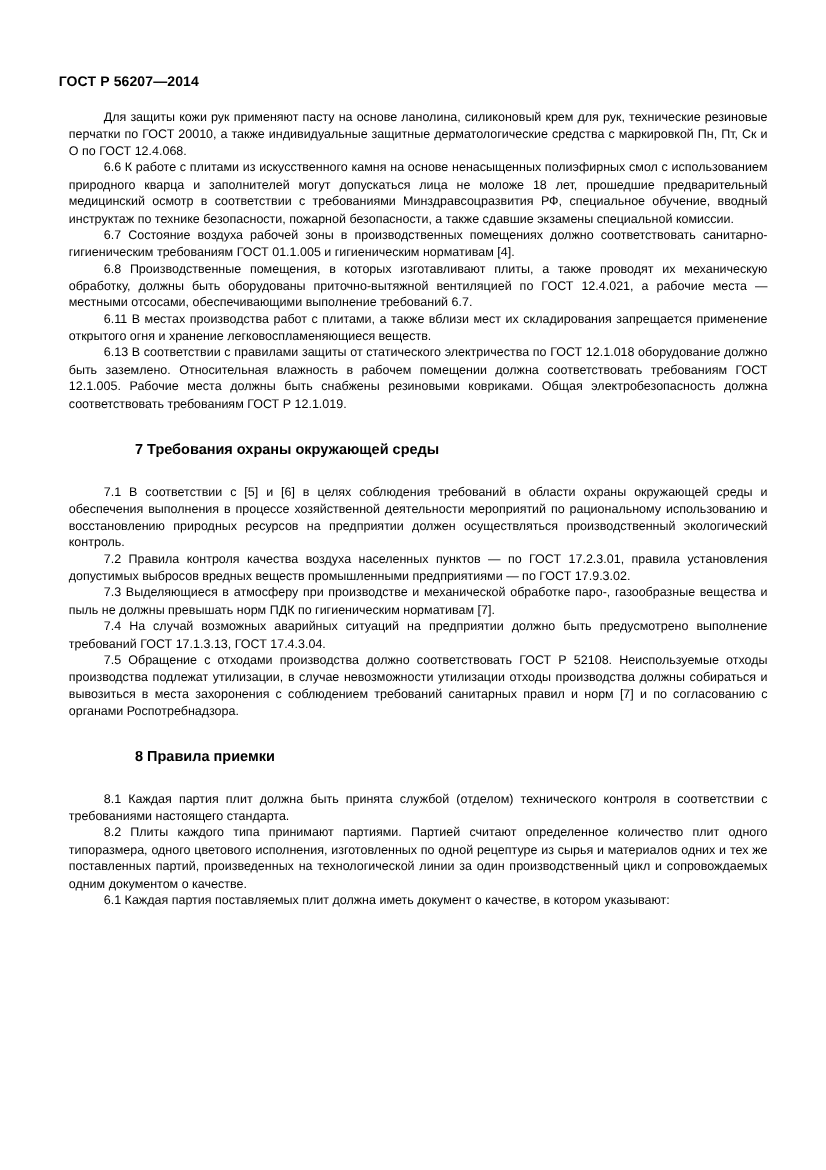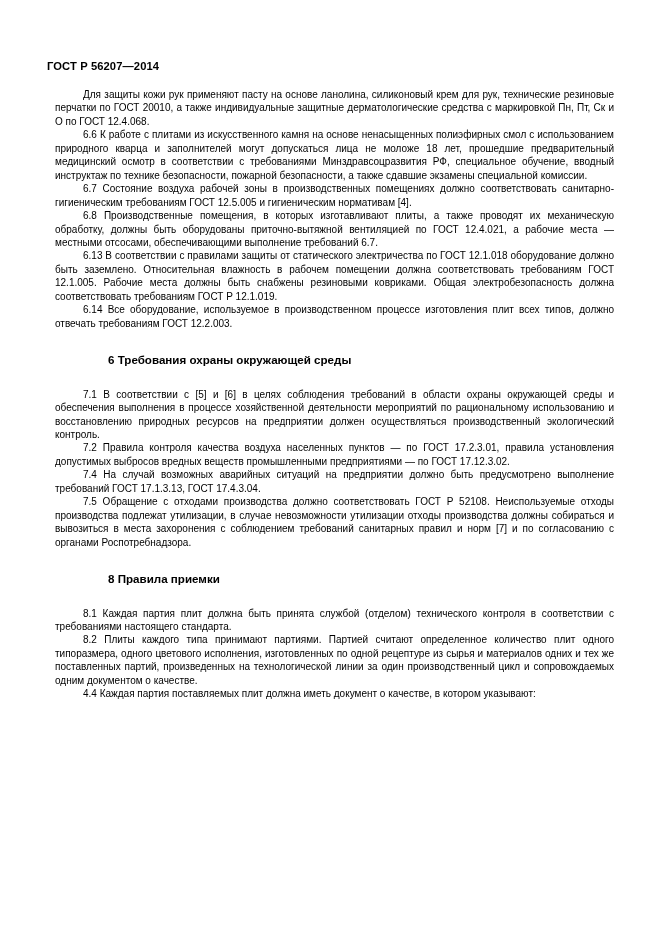--- a/index.html
+++ b/index.html
@@ -73,39 +73,40 @@
 <body>
 
 <div class="page">
 
   <div class="header">ГОСТ Р 56207—2014</div>
 
   <div class="content">
 
     <p class="para">Для защиты кожи рук применяют пасту на основе ланолина, силиконовый крем для рук, технические резиновые перчатки по ГОСТ 20010, а также индивидуальные защитные дерматологические средства с маркировкой Пн, Пт, Ск и О по ГОСТ 12.4.068.</p>
     <p class="para">6.6 К работе с плитами из искусственного камня на основе ненасыщенных полиэфирных смол с использованием природного кварца и заполнителей могут допускаться лица не моложе 18 лет, прошедшие предварительный медицинский осмотр в соответствии с требованиями Минздравсоцразвития РФ, специальное обучение, вводный инструктаж по технике безопасности, пожарной безопасности, а также сдавшие экзамены специальной комиссии.</p>
-    <p class="para">6.7 Состояние воздуха рабочей зоны в производственных помещениях должно соответствовать санитарно-гигиеническим требованиям ГОСТ 12.5.005 и гигиеническим нормативам [4].</p>
+    <p class="para">6.7 Состояние воздуха рабочей зоны в производственных помещениях должно соответствовать санитарно-гигиеническим требованиям ГОСТ 01.1.005 и гигиеническим нормативам [4].</p>
     <p class="para">6.8 Производственные помещения, в которых изготавливают плиты, а также проводят их механическую обработку, должны быть оборудованы приточно-вытяжной вентиляцией по ГОСТ 12.4.021, а рабочие места — местными отсосами, обеспечивающими выполнение требований 6.7.</p>
+    <p class="para">6.11 В местах производства работ с плитами, а также вблизи мест их складирования запрещается применение открытого огня и хранение легковоспламеняющиеся веществ.</p>
     <p class="para">6.13 В соответствии с правилами защиты от статического электричества по ГОСТ 12.1.018 оборудование должно быть заземлено. Относительная влажность в рабочем помещении должна соответствовать требованиям ГОСТ 12.1.005. Рабочие места должны быть снабжены резиновыми ковриками. Общая электробезопасность должна соответствовать требованиям ГОСТ Р 12.1.019.</p>
-    <p class="para">6.14 Все оборудование, используемое в производственном процессе изготовления плит всех типов, должно отвечать требованиям ГОСТ 12.2.003.</p>
 
     <div class="gap-before-heading"></div>
-    <h2 class="section">6 Требования охраны окружающей среды</h2>
+    <h2 class="section">7 Требования охраны окружающей среды</h2>
     <div class="gap-after-heading"></div>
 
     <p class="para">7.1 В соответствии с [5] и [6] в целях соблюдения требований в области охраны окружающей среды и обеспечения выполнения в процессе хозяйственной деятельности мероприятий по рациональному использованию и восстановлению природных ресурсов на предприятии должен осуществляться производственный экологический контроль.</p>
-    <p class="para">7.2 Правила контроля качества воздуха населенных пунктов — по ГОСТ 17.2.3.01, правила установления допустимых выбросов вредных веществ промышленными предприятиями — по ГОСТ 17.12.3.02.</p>
+    <p class="para">7.2 Правила контроля качества воздуха населенных пунктов — по ГОСТ 17.2.3.01, правила установления допустимых выбросов вредных веществ промышленными предприятиями — по ГОСТ 17.9.3.02.</p>
+    <p class="para">7.3 Выделяющиеся в атмосферу при производстве и механической обработке паро-, газообразные вещества и пыль не должны превышать норм ПДК по гигиеническим нормативам [7].</p>
     <p class="para">7.4 На случай возможных аварийных ситуаций на предприятии должно быть предусмотрено выполнение требований ГОСТ 17.1.3.13, ГОСТ 17.4.3.04.</p>
     <p class="para">7.5 Обращение с отходами производства должно соответствовать ГОСТ Р 52108. Неиспользуемые отходы производства подлежат утилизации, в случае невозможности утилизации отходы производства должны собираться и вывозиться в места захоронения с соблюдением требований санитарных правил и норм [7] и по согласованию с органами Роспотребнадзора.</p>
 
     <div class="gap-before-heading"></div>
     <h2 class="section">8 Правила приемки</h2>
     <div class="gap-after-heading"></div>
 
     <p class="para">8.1 Каждая партия плит должна быть принята службой (отделом) технического контроля в соответствии с требованиями настоящего стандарта.</p>
     <p class="para">8.2 Плиты каждого типа принимают партиями. Партией считают определенное количество плит одного типоразмера, одного цветового исполнения, изготовленных по одной рецептуре из сырья и материалов одних и тех же поставленных партий, произведенных на технологической линии за один производственный цикл и сопровождаемых одним документом о качестве.</p>
-    <p class="para">4.4 Каждая партия поставляемых плит должна иметь документ о качестве, в котором указывают:</p>
+    <p class="para">6.1 Каждая партия поставляемых плит должна иметь документ о качестве, в котором указывают:</p>
 
   </div>
 
   <div class="page-number">10</div>
 
 </div>
 
 </body></html>

